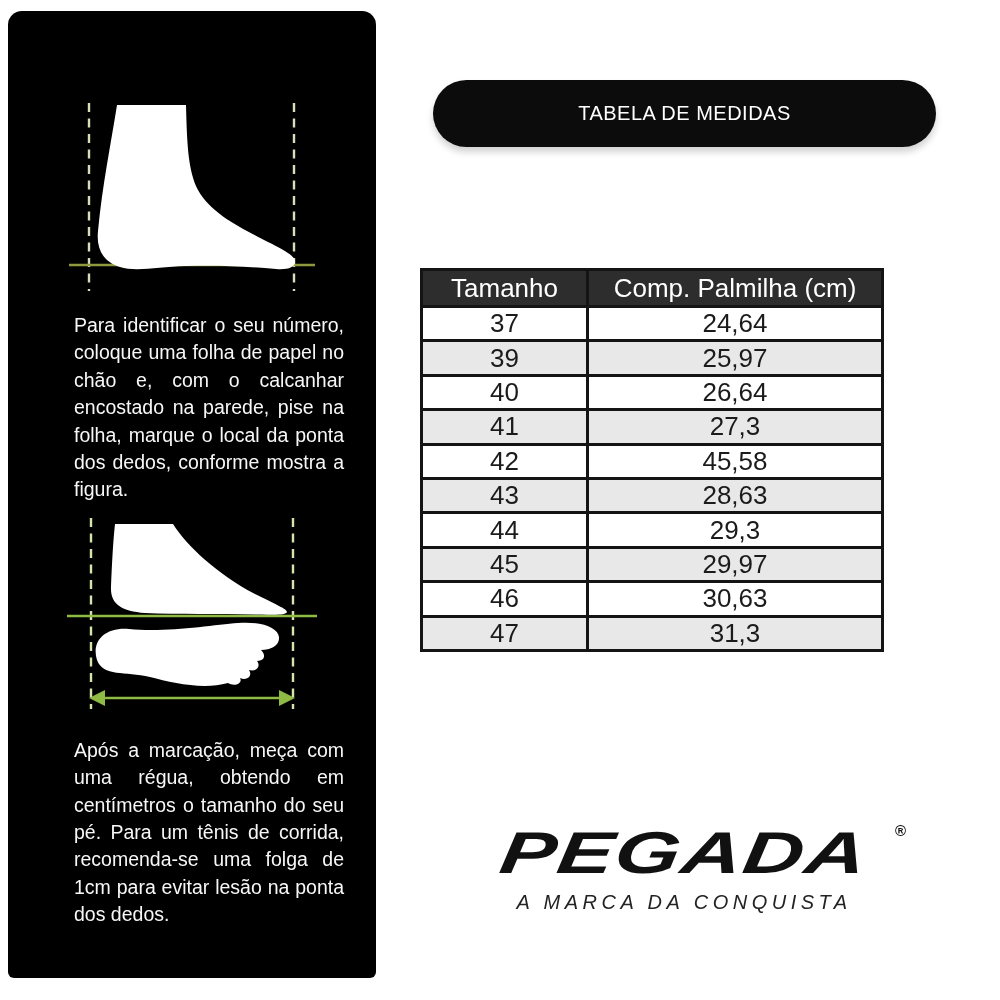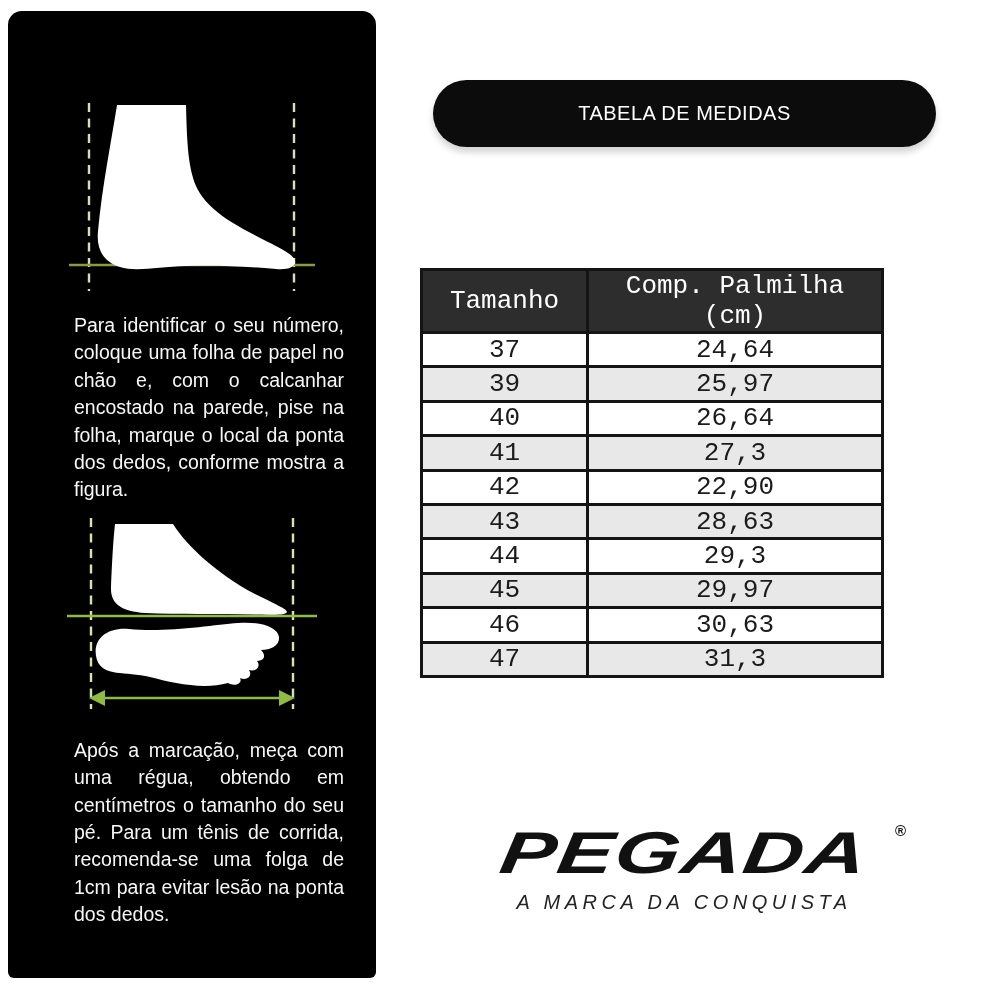--- a/index.html
+++ b/index.html
@@ -46,21 +46,21 @@
   }
   .pill span {
     color:var(--c-pill_text,#fff);
     font-size:20px; font-weight:normal; letter-spacing:0.5px;
   }
 
   
   .size-table {
     position:absolute; left:420px; top:268px; width:464px;
     border-collapse:collapse; table-layout:fixed;
-    font-family:Liberation Mono, monospace;
+    font-family:Liberation Sans, sans-serif;
   }
   .size-table col.c1 { width:166px; }
   .size-table th, .size-table td {
     border:3px solid var(--c-table_border,#141414);
     text-align:center; vertical-align:middle;
   }
   .size-table th {
     background:var(--c-table_header_bg,#2d2d2d);
     color:var(--c-table_header_text,#fff);
     font-weight:400; font-size:26px; height:37px;
@@ -161,21 +161,21 @@
         <tr>
           <td>40</td>
           <td>26,64</td>
         </tr>
         <tr>
           <td>41</td>
           <td>27,3</td>
         </tr>
         <tr>
           <td>42</td>
-          <td>22,90</td>
+          <td>45,58</td>
         </tr>
         <tr>
           <td>43</td>
           <td>28,63</td>
         </tr>
         <tr>
           <td>44</td>
           <td>29,3</td>
         </tr>
         <tr>

